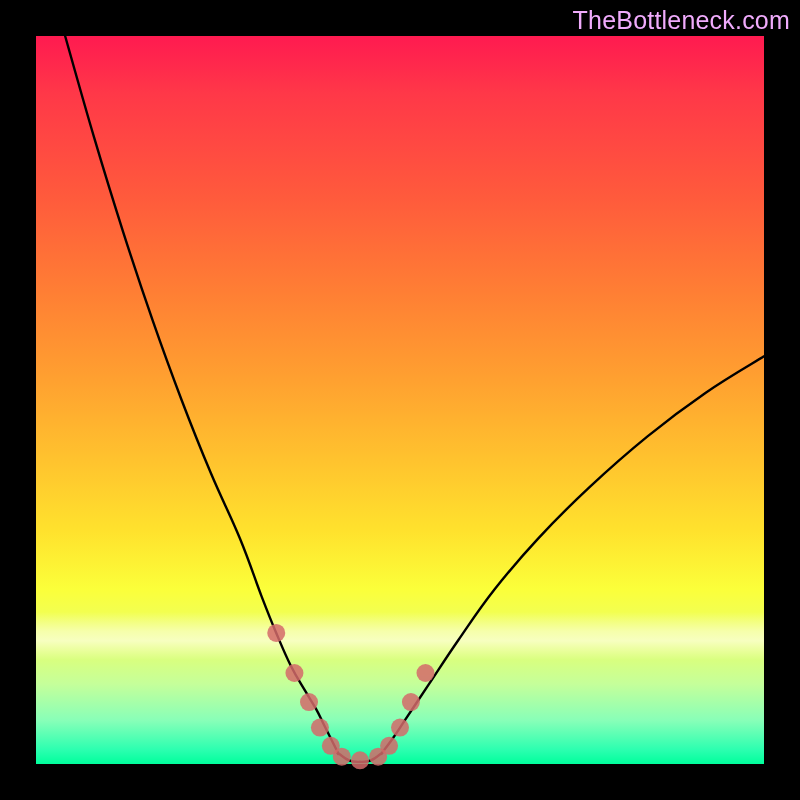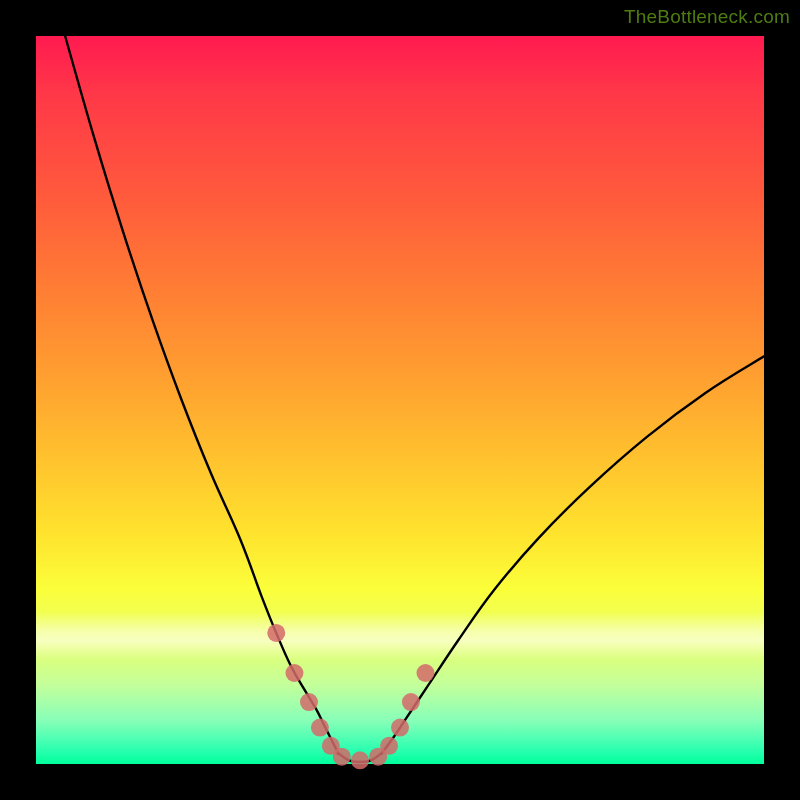--- a/index.html
+++ b/index.html
@@ -51,22 +51,22 @@
       rgba(255,255,224,0.0) 0%,
       rgba(255,255,230,0.55) 40%,
       rgba(255,255,238,0.65) 60%,
       rgba(255,255,224,0.0) 100%
     );
   }
   .watermark {
     position: absolute;
     top: 6px;
     right: 10px;
-    color: #4d7c0f;
-    font-size: 19px;
+    color: #f0abfc;
+    font-size: 25px;
     letter-spacing: 0.2px;
   }
   svg.curves {
     position: absolute;
     left: 0;
     top: 0;
     width: 728px;
     height: 728px;
     overflow: visible;
   }

